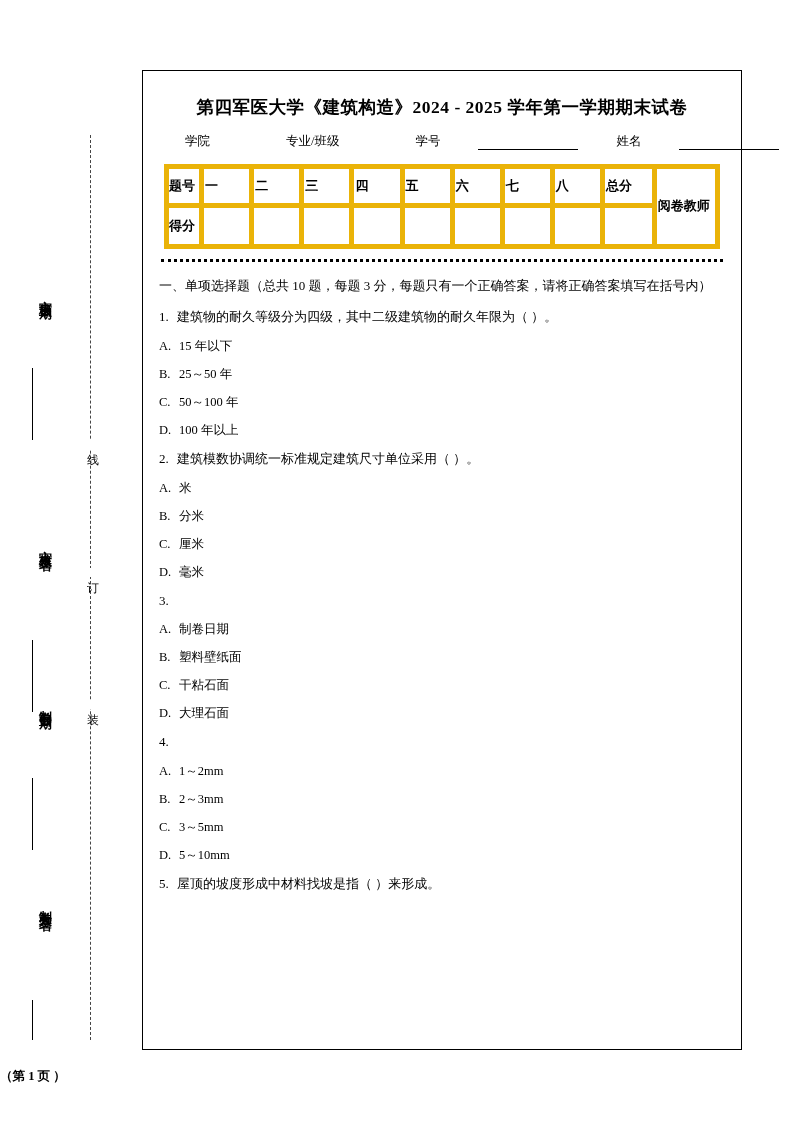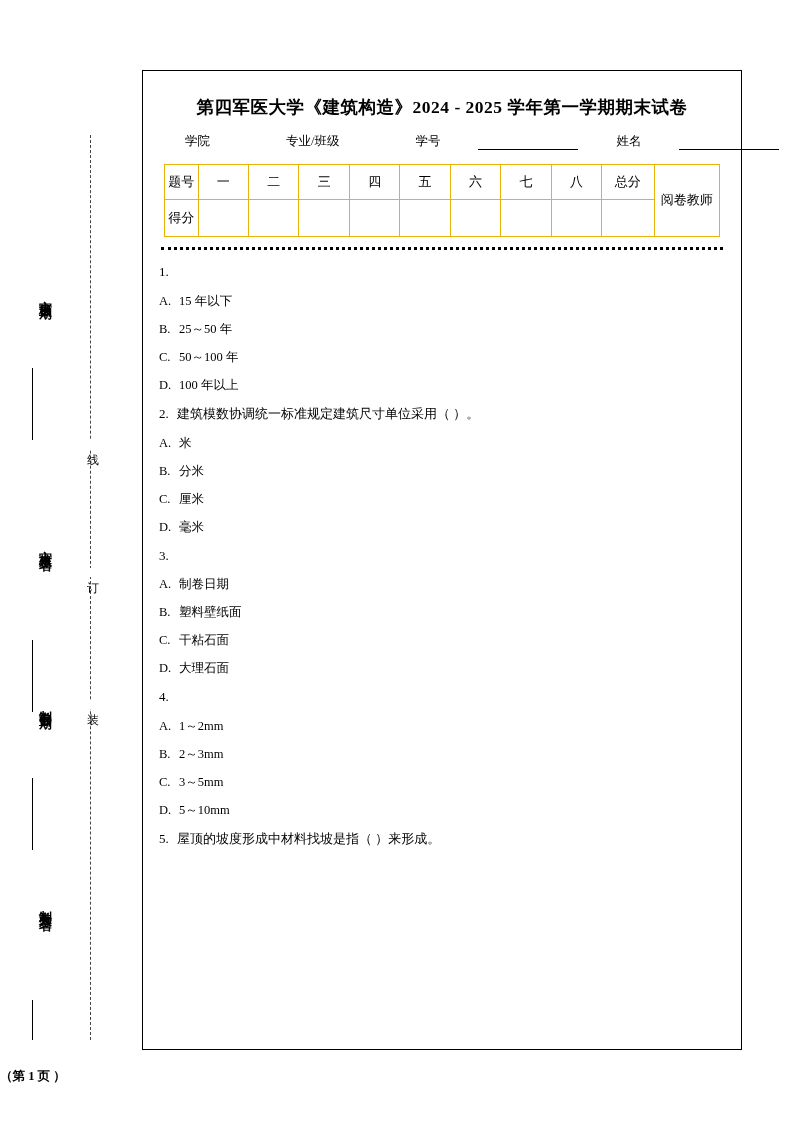--- a/index.html
+++ b/index.html
@@ -95,25 +95,26 @@
   }
   .blank-small { flex: 0 0 100px; }
 
   
   table.score {
     border-collapse: collapse;
     margin: 0 auto 8px auto;
     width: 556px;
   }
   table.score td {
-    border: 1px solid #eab308;
-    text-align: center;
+    border: 5px solid #eab308;
+    text-align: left;
     vertical-align: middle;
     font-size: 13px;
     height: 30px;
+    font-weight: bold;
   }
   td.head-cell {
     width: 34px;
     line-height: 1.05;
     font-size: 12.5px;
     padding: 2px 0;
   }
   td.num-cell { width: 50px; }
   td.total-cell { width: 52px; }
   td.teacher-cell {
@@ -230,23 +231,25 @@
       <td></td>
       <td></td>
       <td></td>
       <td></td>
     </tr>
   </tbody>
     </table>
 
   <div class="dotted-sep"></div>
 
+  <div class="section-head">一、单项选择题（总共 10 题，每题 3 分，每题只有一个正确答案，请将正确答案填写在括号内）</div>
 
   <div class="question">
     <span class="q-num">1.</span>
+    <span>建筑物的耐久等级分为四级，其中二级建筑物的耐久年限为（  ）。</span>
   </div>
   <div class="opt">
     <span class="opt-letter">A.</span>
     <span>15 年以下</span>
   </div>
   <div class="opt">
     <span class="opt-letter">B.</span>
     <span>25～50 年</span>
   </div>
   <div class="opt">

